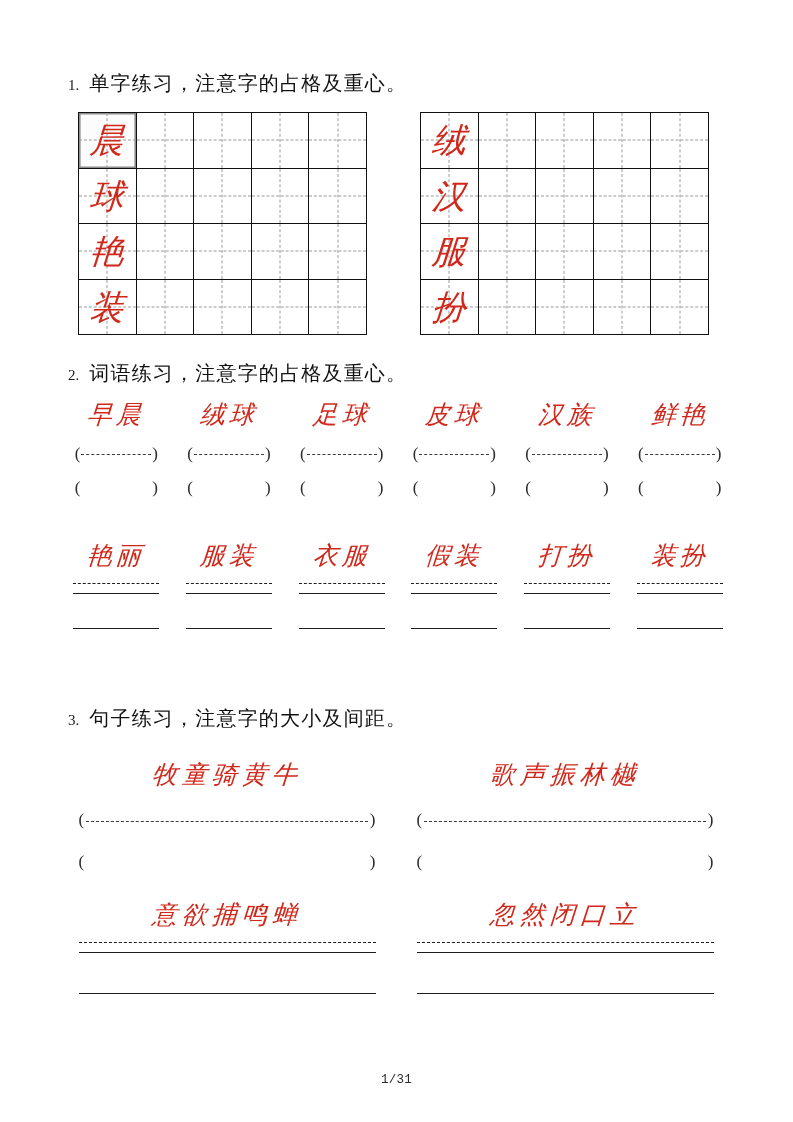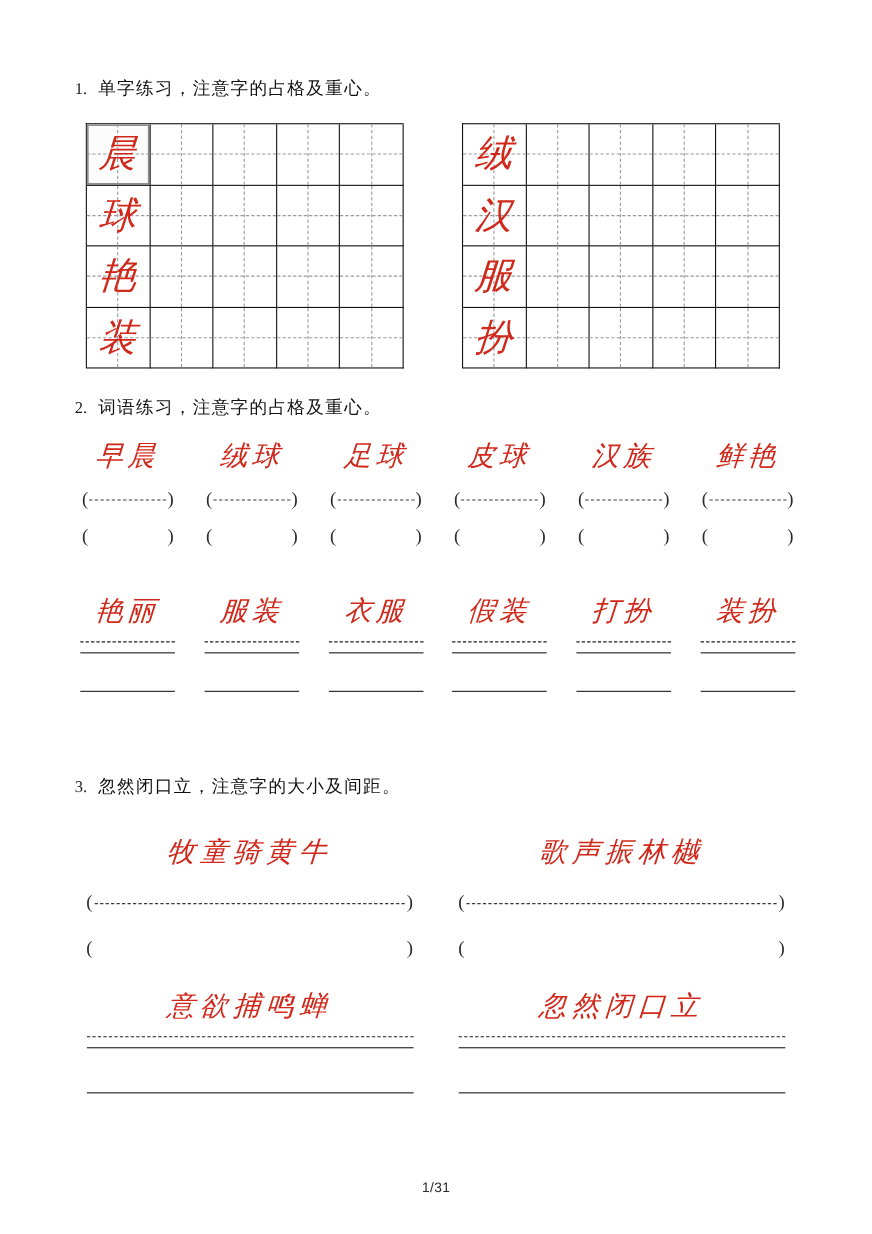--- a/index.html
+++ b/index.html
@@ -30,21 +30,21 @@
   }
   .sec-num {
     font-family: "Liberation Serif", "DejaVu Serif", serif;
     font-size: 15px;
     color: #1a1a1a;
     margin-right: 10px;
     letter-spacing: 0;
   }
   .sec-title {
     font-family: "DejaVu Serif", "Liberation Serif", serif;
-    font-size: 16px;
+    font-size: 20px;
     color: #111111;
     letter-spacing: 1.2px;
     font-weight: 500;
   }
 
   #head1 { left: 68px; top: 70px; }
   #head2 { left: 68px; top: 360px; }
   #head3 { left: 68px; top: 705px; }
 
   
@@ -268,21 +268,21 @@
     margin-top: 0;
   }
 
   
   #footer {
     position: absolute;
     left: 0;
     right: 0;
     top: 1073px;
     text-align: center;
-    font-family: Liberation Sans, sans-serif;
+    font-family: Liberation Mono, monospace;
     font-size: 12.5px;
     color: #2b2b2b;
     letter-spacing: 0.3px;
   }
 </style>
 </head>
 <body>
 
 <div class="page">
 
@@ -507,21 +507,21 @@
         </div>
         <div class="write-rule second">
           <div class="solid"></div>
         </div>
       </div>
     </div>
   </div>
 
   <div class="section-head" id="head3">
     <span class="sec-num">3.</span>
-    <span class="sec-title">忽然闭口立，注意字的大小及间距。</span>
+    <span class="sec-title">句子练习，注意字的大小及间距。</span>
   </div>
 
   <div class="sent-block" id="sentblock1">
     <div class="sent-row">
       <div class="sent-col">
         <span class="sent-text">牧童骑黄牛</span>
         <div class="sent-paren">
           <span class="pl">(</span>
           <span class="rule"></span>
           <span class="pr">)</span>

